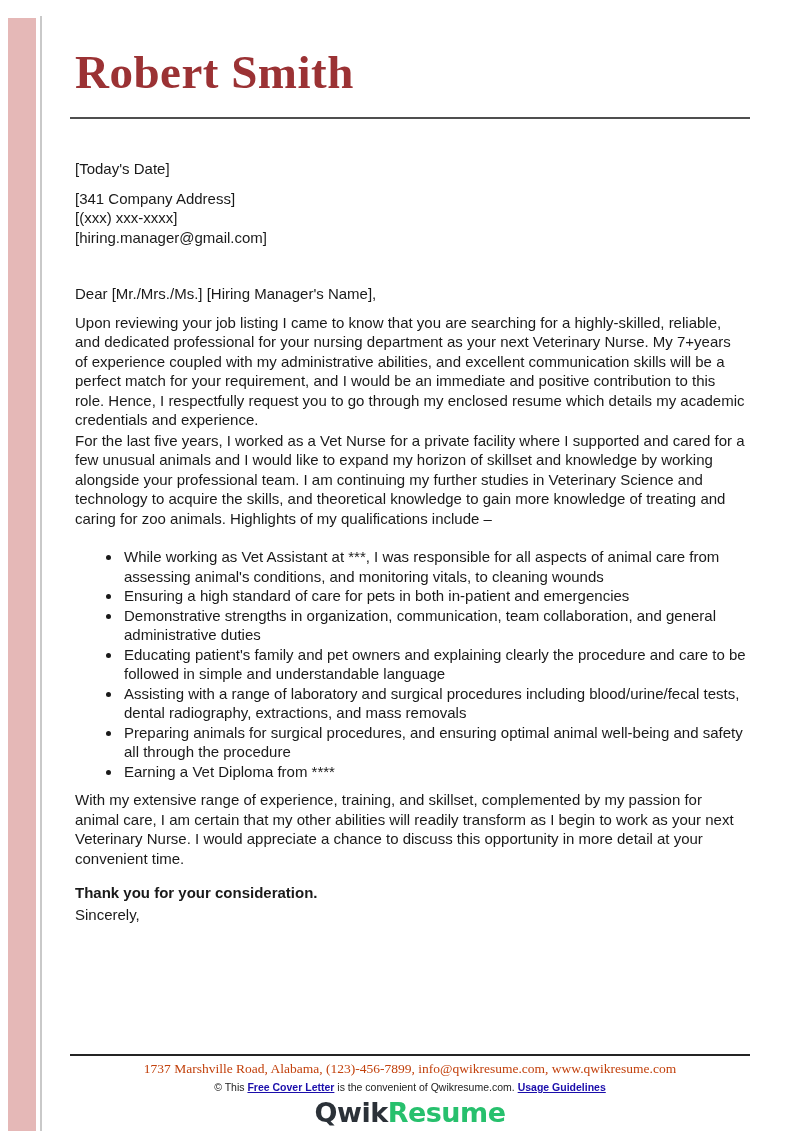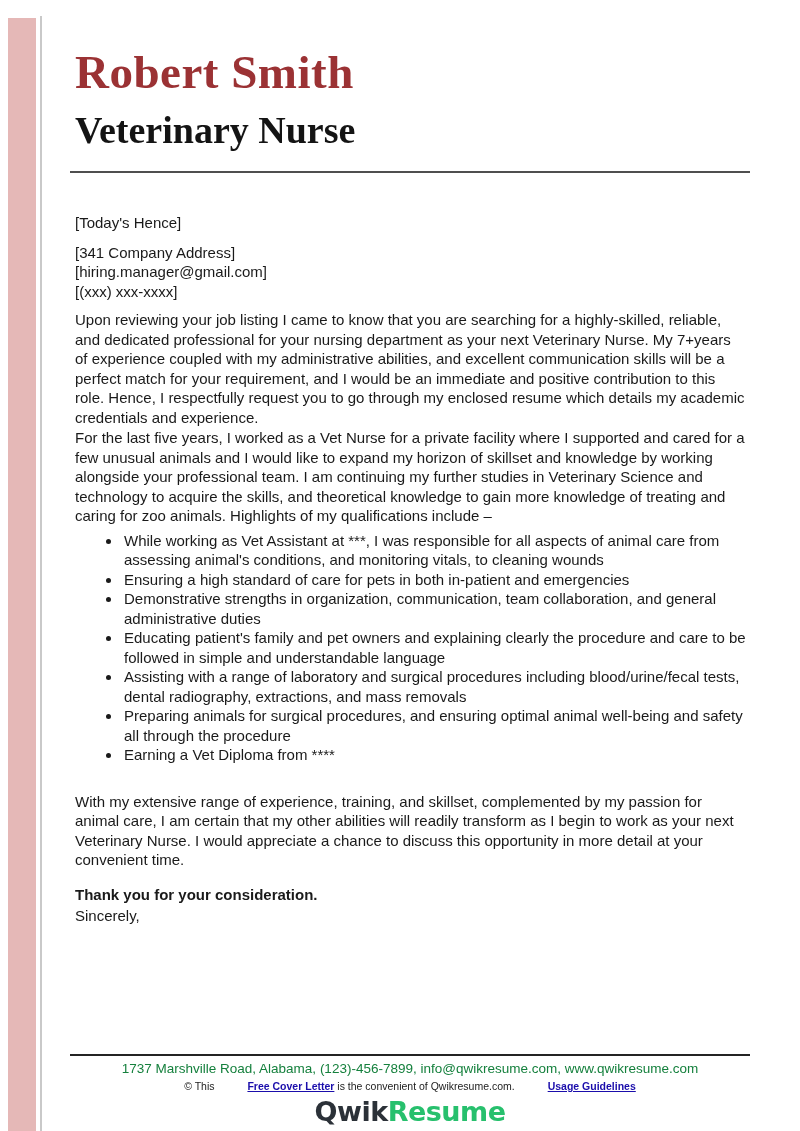--- a/index.html
+++ b/index.html
@@ -59,88 +59,87 @@
   .letter {
     font-size: 15px;
     line-height: 19.5px;
   }
   .date-line { margin-top: 40px; }
   .address-block { margin-top: 10px; }
   .salutation { margin-top: 37px; }
   .para { margin-top: 1px; }
   .first-para { margin-top: 9px; }
   .qual-list {
-    margin-top: 5px;
+    margin-top: 19px;
     padding-left: 47px;
     list-style: disc;
   }
   .qual-list li { padding-left: 2px; }
-  .closing-para { margin-top: 27px; }
+  .closing-para { margin-top: 9px; }
   .thanks-line { margin-top: 15px; font-weight: bold; }
   .signoff-block { margin-top: 2px; }
   .footer {
     position: absolute;
     left: 70px; top: 1038px;
     width: 680px;
     text-align: center;
   }
   .footer-rule {
     border: none;
     border-top: 2px solid #242424;
     margin: 0 0 5px 0;
   }
   .footer-contact {
-    font-family: Liberation Sans, sans-serif;
+    font-family: Liberation Serif, serif;
     font-size: 13.5px;
-    color: #15803d;
+    color: #c2410c;
   }
   .copyright {
     margin-top: 4px;
     font-size: 10.5px;
     color: #222222;
   }
   .copyright a {
     color: #1a0dab;
     font-weight: bold;
     text-decoration: underline;
-    margin-left: 30px;
   }
   .logo {
     margin-top: 4px;
     font-family: "DejaVu Sans", sans-serif;
     font-weight: bold;
     font-size: 27px;
     letter-spacing: -0.5px;
   }
   .logo .qwik { color: #2b3138; }
   .logo .resume { color: #27c06d; }
 </style>
 </head>
 <body>
 
 <div class="page">
   <div class="accent-bar"></div>
   <div class="edge-line"></div>
 
   <div class="content">
     <div class="candidate-name">Robert Smith</div>
-    <div class="job-title">Veterinary Nurse</div>
   </div>
 
   <hr class="header-rule">
 
   <div class="content letter">
-    <div class="date-line">[Today's Hence]</div>
+    <div class="date-line">[Today's Date]</div>
 
     <div class="address-block">
       <div>[341 Company Address]</div>
+      <div>[(xxx) xxx-xxxx]</div>
       <div>[hiring.manager@gmail.com]</div>
-      <div>[(xxx) xxx-xxxx]</div>
     </div>
 
+    <div class="salutation">Dear [Mr./Mrs./Ms.] [Hiring Manager's Name],</div>
 
     <p class="para first-para">Upon reviewing your job listing I came to know that you are searching for a highly-skilled, reliable, and dedicated professional for your nursing department as your next Veterinary Nurse. My 7+years of experience coupled with my administrative abilities, and excellent communication skills will be a perfect match for your requirement, and I would be an immediate and positive contribution to this role. Hence, I respectfully request you to go through my enclosed resume which details my academic credentials and experience.</p>
 
     <p class="para">For the last five years, I worked as a Vet Nurse for a private facility where I supported and cared for a few unusual animals and I would like to expand my horizon of skillset and knowledge by working alongside your professional team. I am continuing my further studies in Veterinary Science and technology to acquire the skills, and theoretical knowledge to gain more knowledge of treating and caring for zoo animals. Highlights of my qualifications include –</p>
 
     <ul class="qual-list">
       <li>While working as Vet Assistant at ***, I was responsible for all aspects of animal care from assessing animal's conditions, and monitoring vitals, to cleaning wounds</li>
       <li>Ensuring a high standard of care for pets in both in-patient and emergencies</li>
       <li>Demonstrative strengths in organization, communication, team collaboration, and general administrative duties</li>
       <li>Educating patient's family and pet owners and explaining clearly the procedure and care to be followed in simple and understandable language</li>

